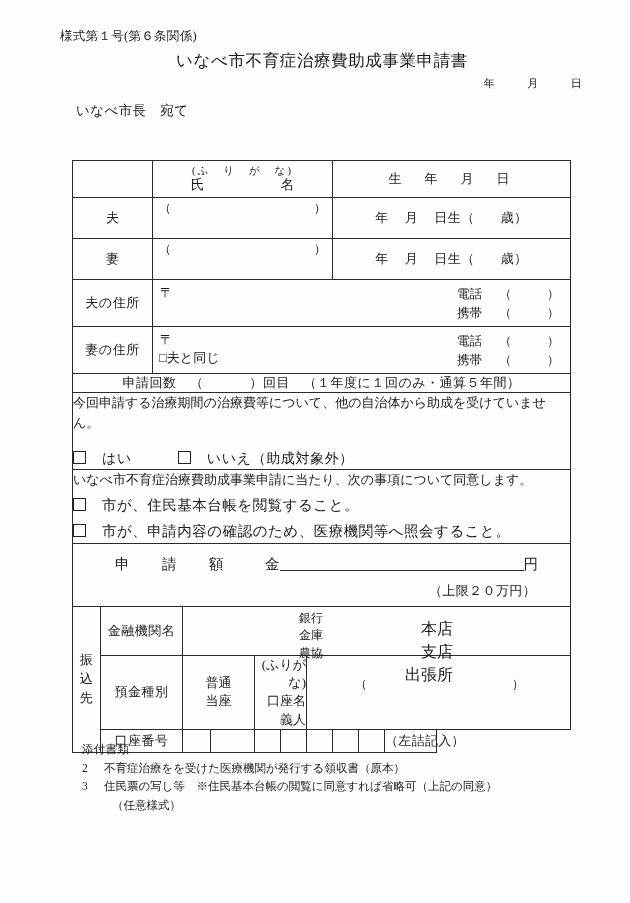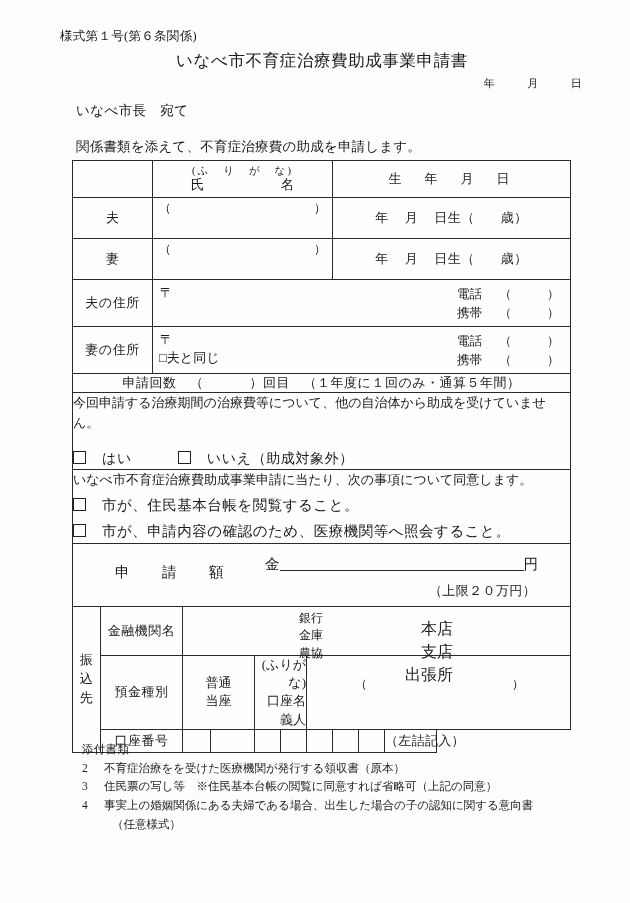--- a/index.html
+++ b/index.html
@@ -217,21 +217,20 @@
   .amount-cell {
     position: relative;
     height: 62px;
   }
   .amount-label {
     position: absolute;
     left: 42px;
     top: 11px;
     font-size: 14.5px;
     letter-spacing: 9px;
-    margin-top: 8px;
   }
   .amount-input {
     position: absolute;
     left: 192px;
     top: 11px;
     font-size: 14.5px;
     white-space: nowrap;
   }
   .amount-rule {
     display: inline-block;
@@ -330,21 +329,20 @@
   <div class="date-line">
     <span>年</span>
     <span class="gap"></span>
     <span>月</span>
     <span class="gap"></span>
     <span>日</span>
   </div>
 
   <div class="addressee">いなべ市長　宛て</div>
 
-  <div class="intro">関係書類を添えて、不育症治療費の助成を申請します。</div>
 
   <table class="main-table">
     <colgroup>
       <col style="width:28px">
       <col style="width:52px">
       <col style="width:30px">
       <col style="width:28px">
       <col style="width:44px">
       <col style="width:26px">
       <col style="width:26px">
@@ -510,19 +508,16 @@
     </table>
 
   <div class="attach">
     <div class="attach-title">添付書類</div>
     <div class="attach-item">
       <span class="num">2</span><span>不育症治療をを受けた医療機関が発行する領収書（原本）</span>
     </div>
     <div class="attach-item">
       <span class="num">3</span><span>住民票の写し等　※住民基本台帳の閲覧に同意すれば省略可（上記の同意）</span>
     </div>
-    <div class="attach-item">
-      <span class="num">4</span><span>事実上の婚姻関係にある夫婦である場合、出生した場合の子の認知に関する意向書</span>
-    </div>
     <div class="attach-cont">（任意様式）</div>
   </div>
 
 </div>
 
 </body></html>

